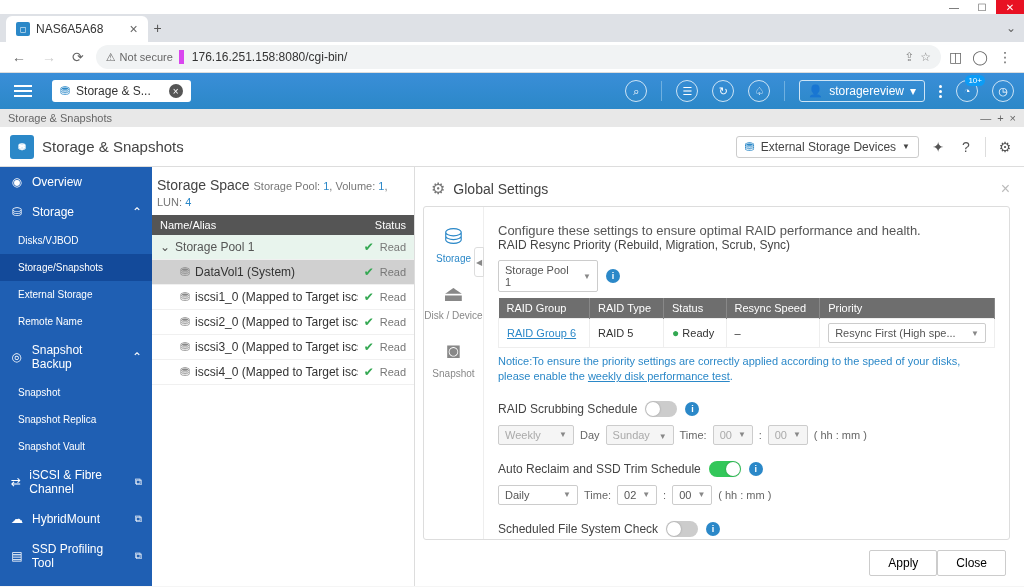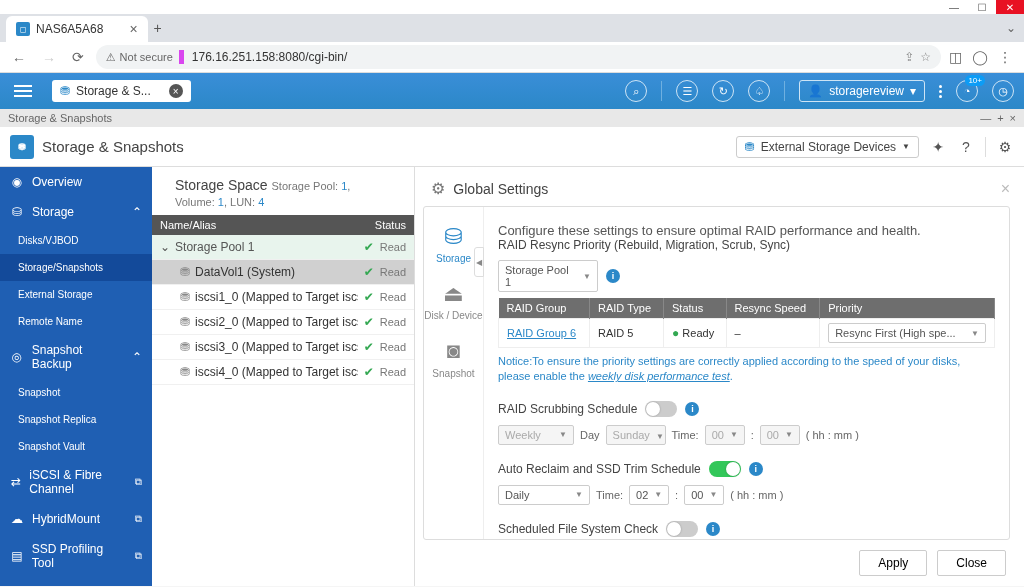--- a/index.html
+++ b/index.html
@@ -56,21 +56,21 @@
 .sidebar { width: 152px; background: #1f5fb3; color: #fff; font-size: 12px; overflow: hidden; flex-shrink: 0; }
 .side-item { display: flex; align-items: center; padding: 8px 10px; gap: 8px; cursor: pointer; }
 .side-item.sub { padding-left: 18px; font-size: 10px; }
 .side-item.active { background: #134a9a; }
 .side-item .chev { margin-left: auto; }
 .side-item .ext { margin-left: auto; font-size: 10px; }
 .side-icon { width: 14px; text-align: center; }
 
 
 .tree-panel { width: 263px; background: #fff; border-right: 1px solid #ddd; display: flex; flex-direction: column; flex-shrink: 0;}
-.tree-header { padding: 10px 23px 6px; font-size: 14px; font-weight: 500; color: #444; }
+.tree-header { padding: 10px 5px 6px; font-size: 14px; font-weight: 500; color: #444; }
 .tree-header .meta { font-weight: normal; font-size: 11px; color: #777; }
 .tree-header .meta .num { color: #2b88c8; }
 .tree-table-head { background: #555; color: #fff; display: flex; padding: 4px 8px; font-size: 11px; }
 .tree-table-head .col-name { flex: 1; }
 .tree-rows { flex: 1; overflow: auto; }
 .tree-row { display: flex; align-items: center; padding: 5px 8px; font-size: 12px; gap: 6px; border-bottom: 1px solid #f0f0f0; cursor: pointer;}
 .tree-row.group { background: #e8f4ed; font-weight: 500; color: #555;}
 .tree-row.selected { background: #d0d0d0; }
 .tree-row .name-cell { flex: 1; display: flex; align-items: center; gap: 5px; overflow: hidden; white-space: nowrap;}
 .tree-row .name-cell.indent1 { padding-left: 20px; }
@@ -106,21 +106,21 @@
 
 .setting-row { margin-top: 16px; }
 .controls-row { display: flex; align-items: center; gap: 6px; margin-top: 6px; font-size: 11px; color: #666;}
 
 .toggle { width: 32px; height: 16px; border-radius: 8px; background: #ccc; position: relative; display: inline-block; vertical-align: middle;}
 .toggle::after { content: ""; position: absolute; width: 14px; height: 14px; background: #fff; border-radius: 50%; top: 1px; left: 1px; box-shadow: 0 0 2px rgba(0,0,0,0.3);}
 .toggle.on { background: #33c75a; }
 .toggle.on::after { left: 17px; }
 .btn { border: 1px solid #ccc; background: #fff; padding: 5px 18px; font-size: 12px; border-radius: 2px; cursor: pointer;}
 
-.dialog-footer { display: flex; justify-content: flex-end; gap: 10px; padding: 10px 4px 0;}
+.dialog-footer { display: flex; justify-content: flex-end; padding: 10px 4px 0;}
 </style>
 </head>
 <body>
 
 <div class="browser-chrome">
   <div class="win-controls">
     <div class="win-btn">—</div>
     <div class="win-btn">☐</div>
     <div class="win-btn close">✕</div>
   </div>
@@ -383,36 +383,36 @@
             <td><span class="status-ok">●</span> <span>Ready</span></td>
             <td>–</td>
             <td><div class="select-box" style="width:100%;">
                     <span>Resync First (High spe...</span>
                     <span class="caret">▼</span>
                   </div></td>
           </tr>
         </tbody>
           </table>
         <div class="notice">
-          <span>Notice:To ensure the priority settings are correctly applied according to the speed of your disks, please enable the </span><span style="text-decoration:underline; cursor:pointer;font-style:italic;">weekly disk performance test</span><span>.</span>
+          <span>Notice:To ensure the priority settings are correctly applied according to the speed of your disks, please enable the </span><span style="text-decoration:underline; cursor:pointer;">weekly disk performance test</span><span>.</span>
         </div>
 
         <div class="setting-row">
           <div class="section-title">
               <span>RAID Scrubbing Schedule</span> 
               <span class="toggle"></span> 
               <span class="info-icon">i</span>
             </div>
           <div class="controls-row">
             <div class="select-box disabled" style="width:76px;">
                 <span>Weekly</span>
                 <span class="caret">▼</span>
               </div>
             <span>Day</span>
-            <div class="select-box disabled" style="width:60px;align-items:flex-end;">
+            <div class="select-box disabled" style="width:68px;align-items:flex-end;">
                 <span>Sunday</span>
                 <span class="caret">▼</span>
               </div>
             <span>Time:</span>
             <div class="select-box disabled" style="width:40px;">
                 <span>00</span>
                 <span class="caret">▼</span>
               </div>
             <span>:</span>
             <div class="select-box disabled" style="width:40px;">
@@ -423,21 +423,21 @@
           </div>
         </div>
 
         <div class="setting-row">
           <div class="section-title">
               <span>Auto Reclaim and SSD Trim Schedule</span> 
               <span class="toggle on"></span> 
               <span class="info-icon">i</span>
             </div>
           <div class="controls-row">
-            <div class="select-box" style="width:92px;">
+            <div class="select-box" style="width:80px;">
                 <span>Daily</span>
                 <span class="caret">▼</span>
               </div>
             <span>Time:</span>
             <div class="select-box" style="width:40px;">
                 <span>02</span>
                 <span class="caret">▼</span>
               </div>
             <span>:</span>
             <div class="select-box" style="width:40px;">

